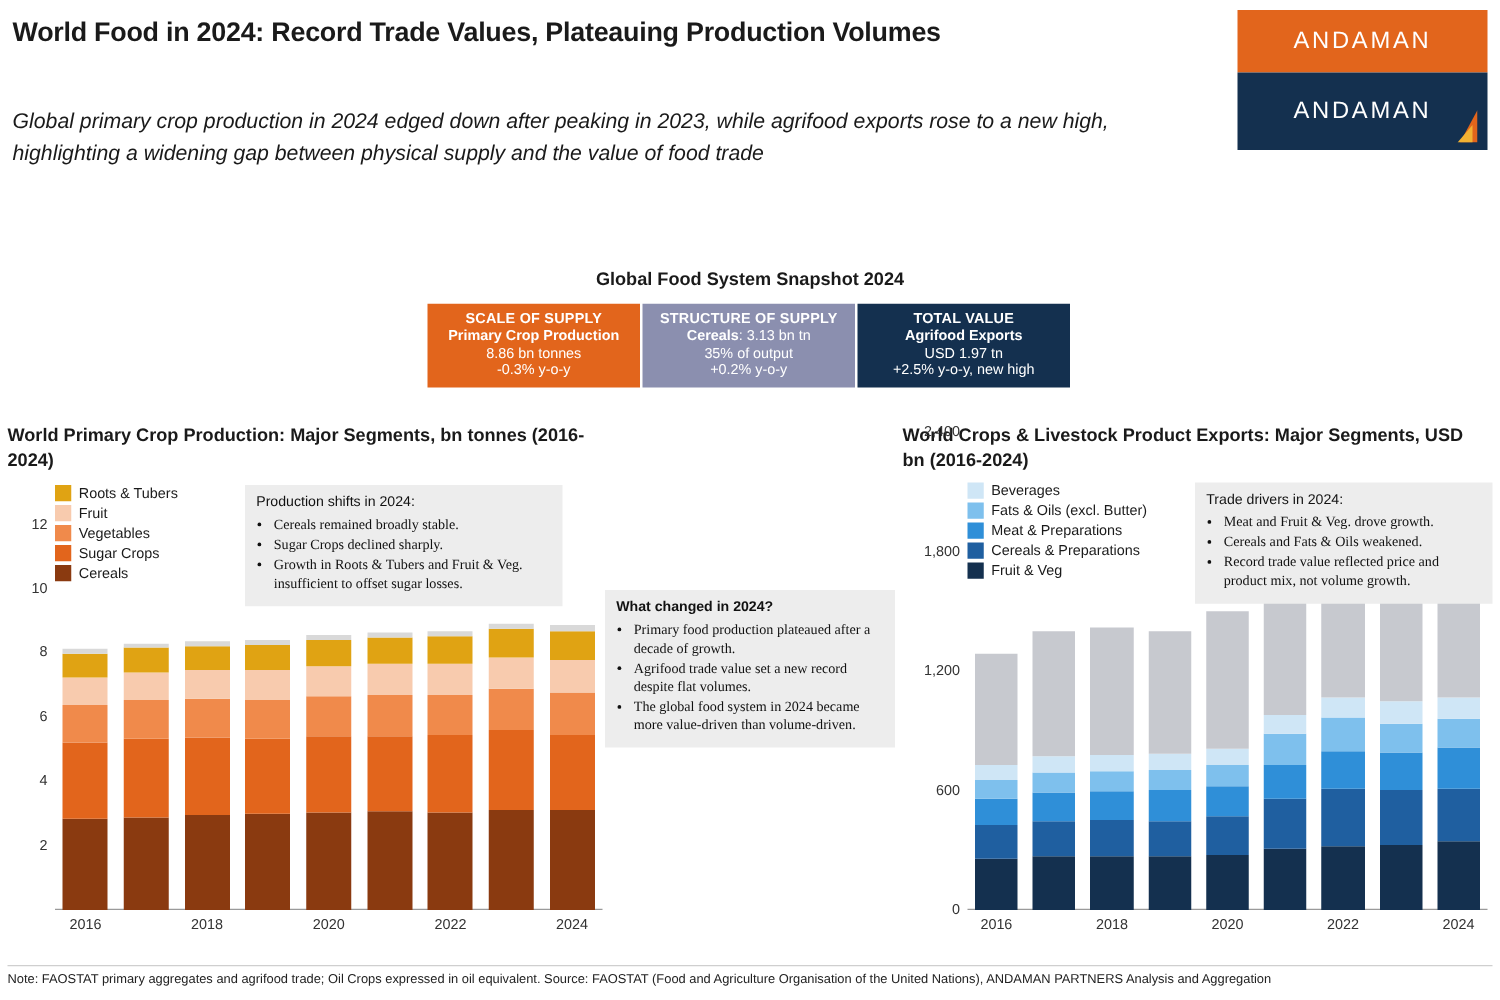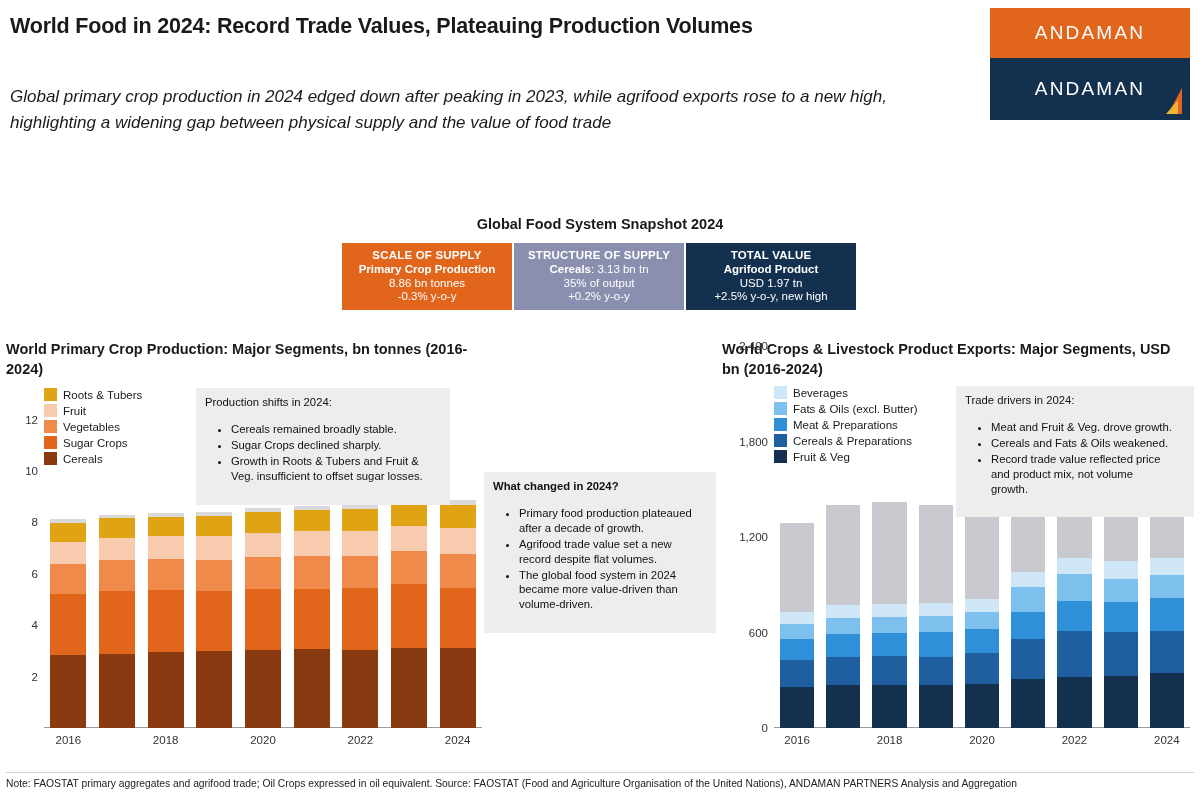--- a/index.html
+++ b/index.html
@@ -96,21 +96,21 @@
   #left-legend  { left: 44px;  top: 388px; }
   #right-legend { left: 774px; top: 386px; }
 
   
   .callout {
     position: absolute; background: #EDEDED; padding: 7px 9px 9px;
     font-size: 11.3px; line-height: 1.32; color: #111;
   }
   .callout .hd { margin-bottom: 3px; }
   .callout .hd.bold { font-weight: bold; }
-  .callout ul { margin: 12px; padding-left: 14px; }
+  .callout ul { margin: 0; padding-left: 14px; font-family: Liberation Serif, serif; }
   .callout li { margin: 1px 0; }
   #callout-left  { left: 196px; top: 388px; width: 254px; }
   #callout-mid   { left: 484px; top: 472px; width: 232px; }
   #callout-right { left: 956px; top: 386px; width: 238px; }
 
   
   #footnote {
     position: absolute; left: 6px; top: 778px; right: 6px;
     font-size: 10.3px; color: #222;
   }
@@ -144,21 +144,21 @@
   <div class="kpi purple">
     <div class="k-head">STRUCTURE OF SUPPLY</div>
     <div class="k-sub">
       <span>Cereals</span><span class="k-inline-val">: 3.13 bn tn</span>
     </div>
     <div class="k-v1">35% of output</div>
     <div class="k-v2">+0.2% y-o-y</div>
   </div>
   <div class="kpi navy">
     <div class="k-head">TOTAL VALUE</div>
-    <div class="k-sub">Agrifood Product</div>
+    <div class="k-sub">Agrifood Exports</div>
     <div class="k-v1">USD 1.97 tn</div>
     <div class="k-v2">+2.5% y-o-y, new high</div>
   </div>
 </div>
 
 <div class="panel-title" id="left-title">World Primary Crop Production: Major Segments, bn tonnes (2016-2024)</div>
 <div class="chart" id="left-chart">
   <div class="plot" id="left-plot">
     <div class="axis-line"></div>
   <div class="ytick" style="bottom: 15.3846%; left: 0px; right: auto; transform: translate(-100%, 50%); margin-left: -6px;">2</div>

